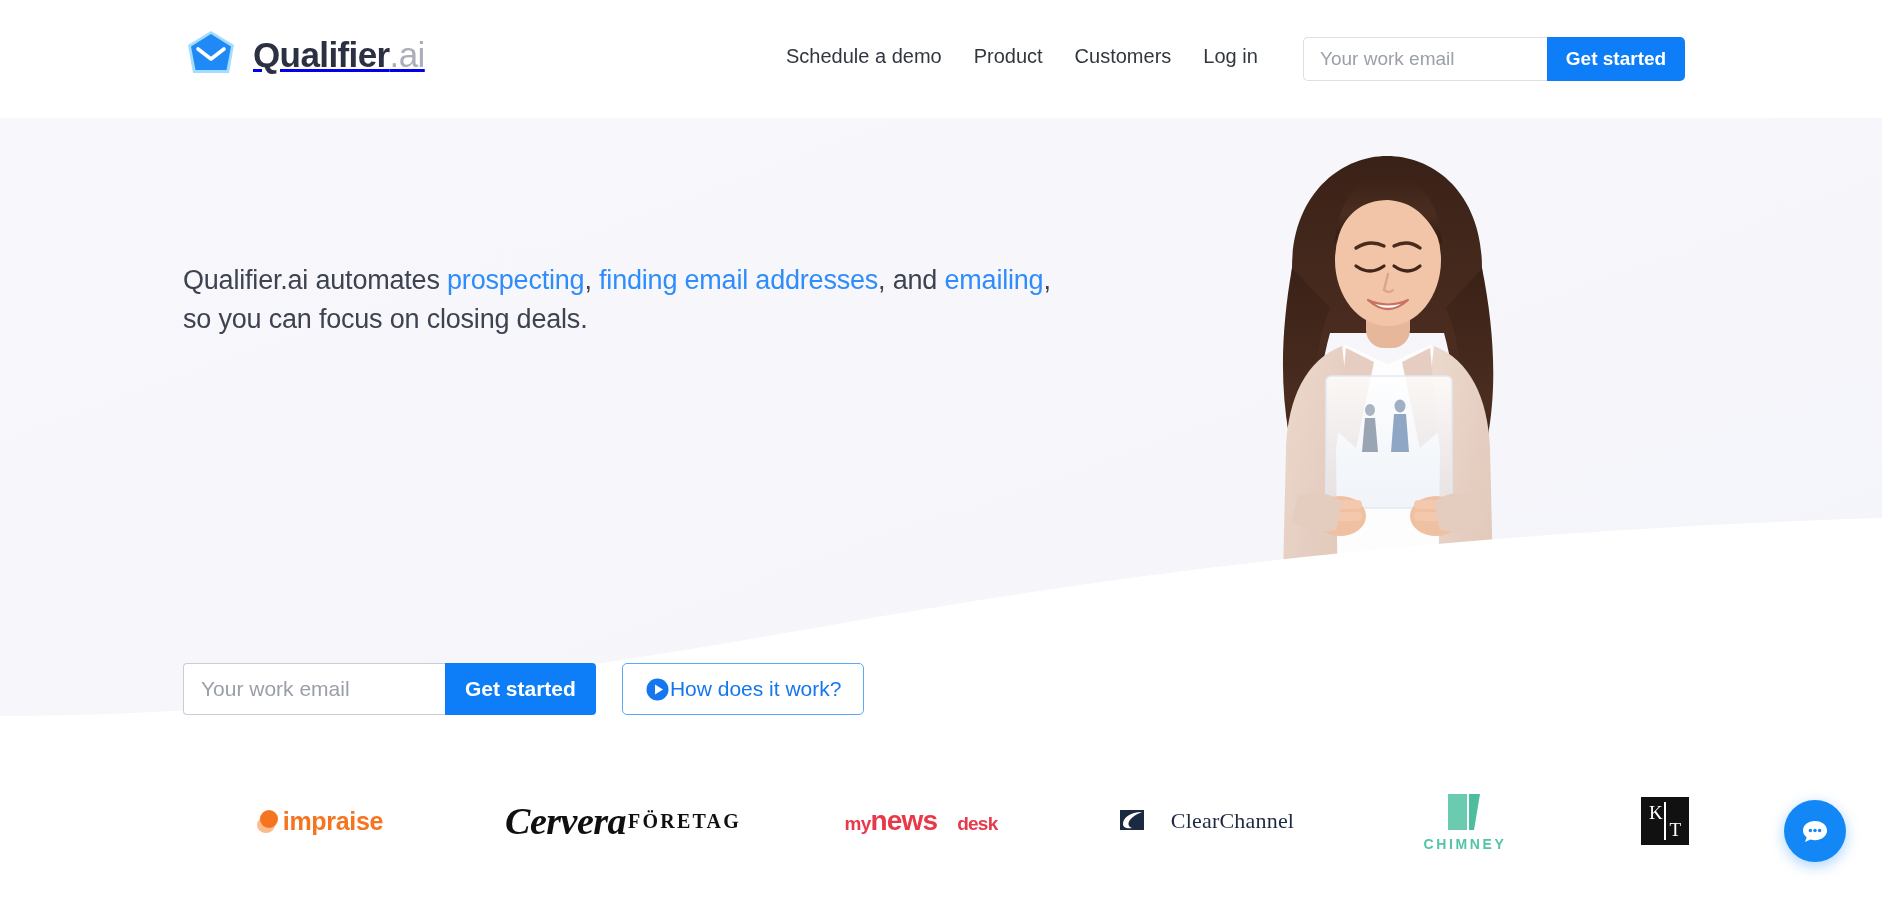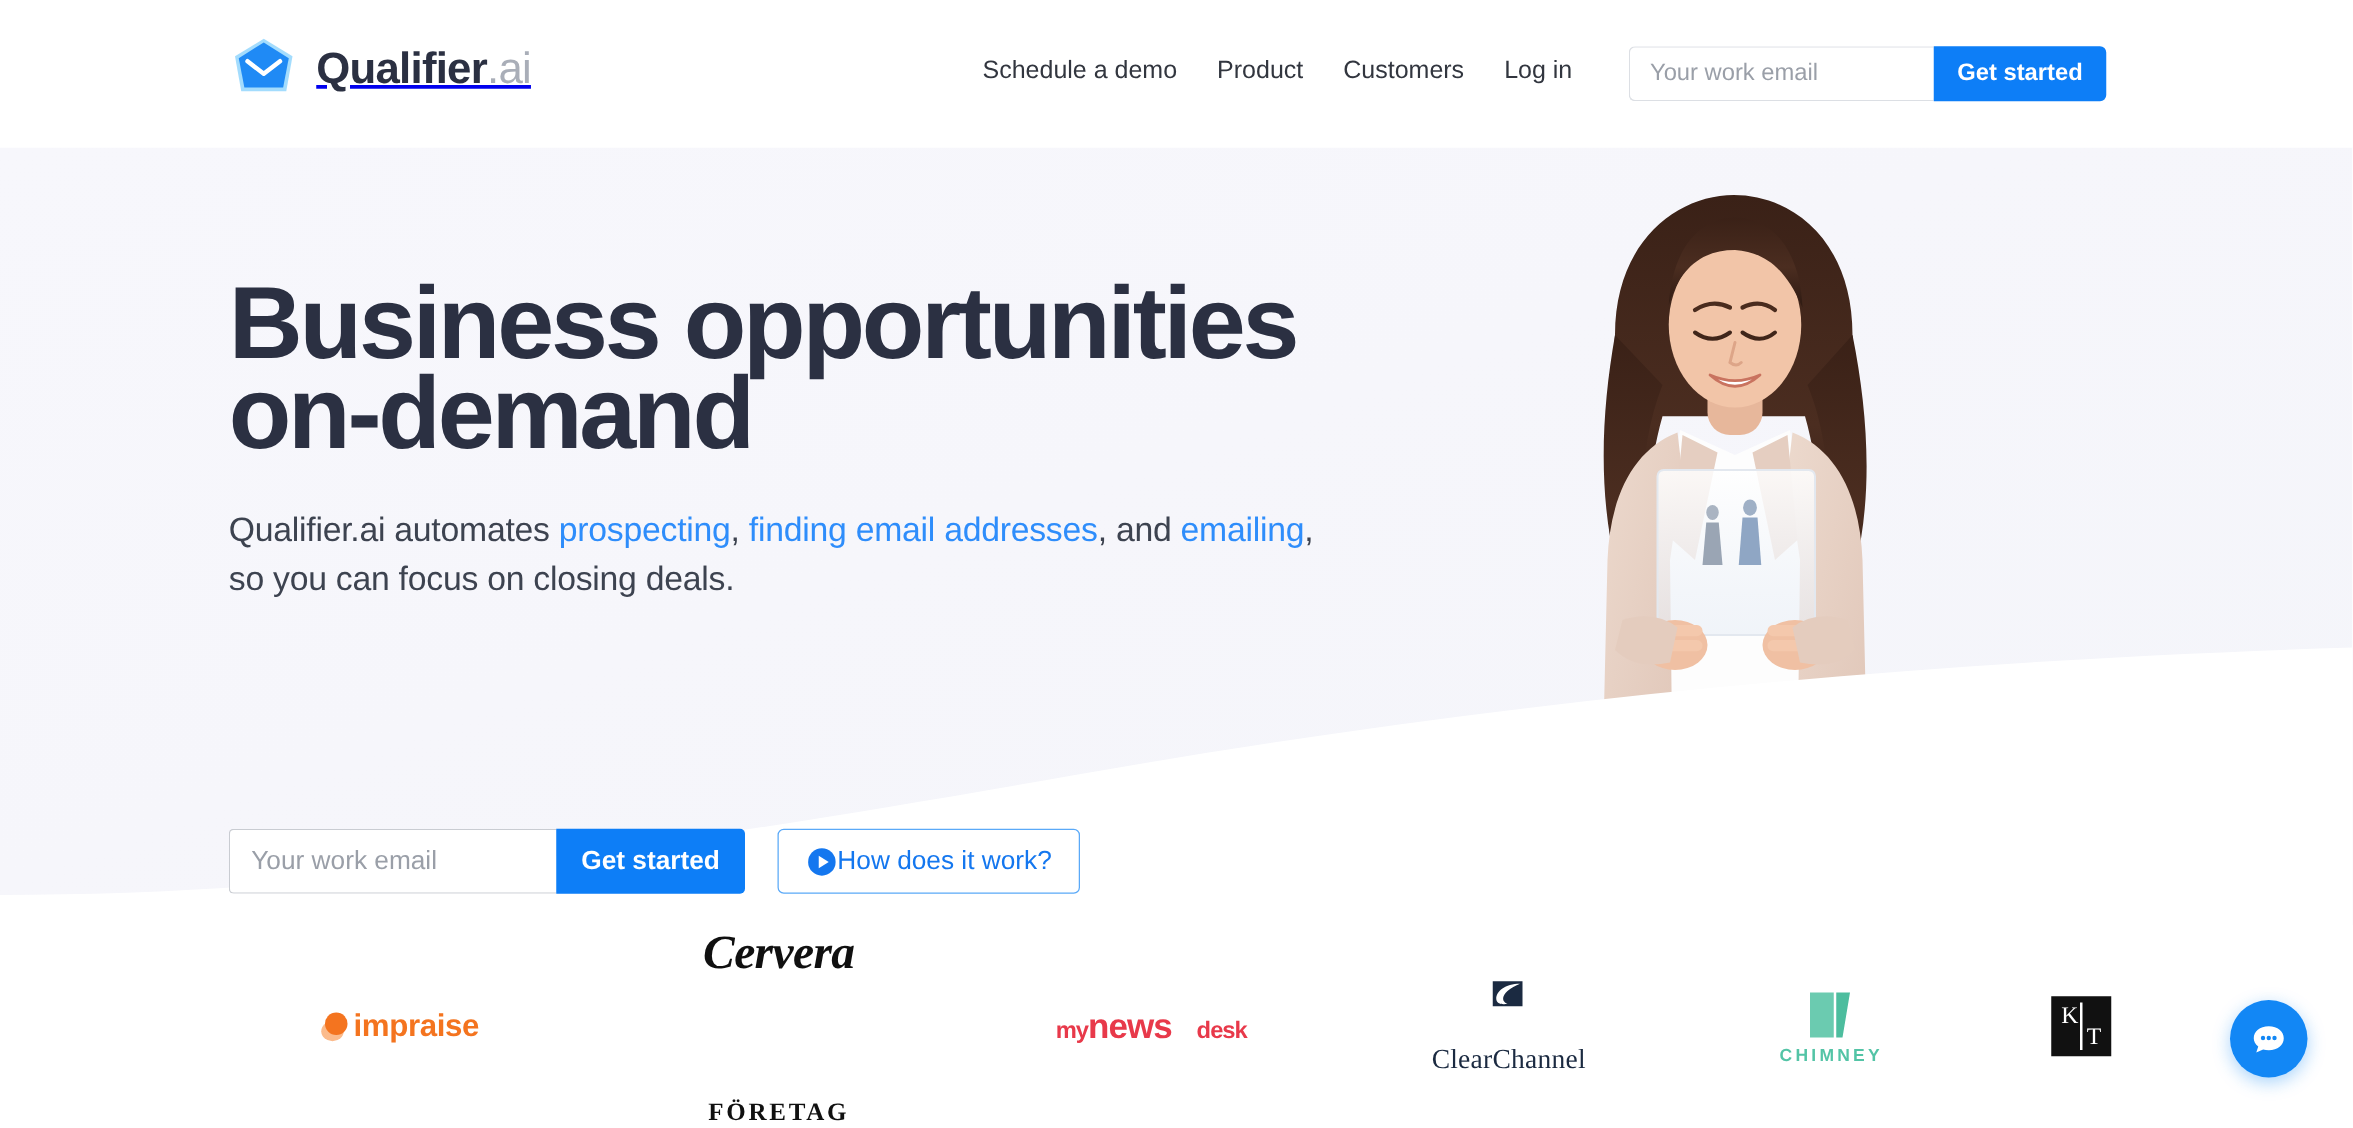--- a/index.html
+++ b/index.html
@@ -132,36 +132,36 @@
     background: #ffffff;
     display: flex; align-items: center;
   }
   .logo-cell {
     position: absolute; top: 0; height: 162px;
     display: flex; align-items: center; justify-content: center;
   }
   .logo-impraise { left: 238px; width: 160px; }
   .impraise-mark { width: 30px; height: 30px; position: relative; }
   .impraise-txt { font-size: 25px; font-weight: 700; color: #f4741f; letter-spacing: -0.3px; }
-  .logo-cervera { left: 528px; width: 190px; flex-direction: column; gap: 2px; justify-content: space-between; }
+  .logo-cervera { left: 528px; width: 190px; gap: 2px; }
   .cervera-main {
     font-family: "Liberation Serif", serif;
     font-style: italic; font-weight: 700;
     font-size: 38px; color: #101010; letter-spacing: -0.5px;
   }
   .cervera-sub {
     font-size: 20px; font-weight: 700; color: #101010;
     letter-spacing: 2.2px;
     font-family: Liberation Serif, serif;
   }
   .logo-mynewsdesk { left: 816px; width: 190px; }
   .mnd { font-size: 26px; color: #e8394a; letter-spacing: -0.8px; white-space: nowrap; }
   .mnd .small { font-size: 19px; font-weight: 600; padding-left: 20px; }
   .mnd .big { font-size: 28px; font-weight: 800; }
-  .logo-clearchannel { left: 1102px; width: 210px; gap: 25px; flex-direction: column; }
+  .logo-clearchannel { left: 1102px; width: 210px; gap: 25px; }
   .cc-mark { width: 26px; height: 26px; }
   .cc-txt {
     font-family: "Liberation Serif", serif;
     font-size: 22px; color: #1b2a41; letter-spacing: 0.2px; white-space: nowrap;
   }
   .logo-chimney { left: 1390px; width: 150px; flex-direction: column; gap: 0; }
   .chimney-mark { width: 42px; height: 46px; }
   .chimney-txt { font-size: 14px; font-weight: 700; color: #53c4a6; letter-spacing: 2.6px; }
   .logo-kit { left: 1590px; width: 150px; }
   .kit-box {
@@ -297,24 +297,20 @@
         <path d="M76 348 q26 -8 44 6 l-6 28 q-28 6 -44 -10 Z" fill="#e4ccbe"></path>
         <path d="M256 348 q-26 -8 -44 6 l6 28 q28 6 44 -10 Z" fill="#e4ccbe"></path>
       </svg>
     </div>
 
     <svg class="hero-wave" viewBox="0 0 1882 230" preserveAspectRatio="none">
       <path d="M0 230 L0 206 C260 206 520 170 860 110 C1180 54 1500 20 1882 8 L1882 230 Z" fill="#ffffff"></path>
     </svg>
 
     <div class="hero-copy">
-      <h1 class="headline">
-        <span>Business opportunities</span><br>
-        <span>on-demand</span>
-      </h1>
       <p class="subhead">
         <span>Qualifier.ai automates </span><a class="hl" href="#" style="text-decoration:none">prospecting</a><span>, </span><a class="hl" href="#" style="text-decoration:none">finding email addresses</a><span>, and </span><a class="hl" href="#" style="text-decoration:none">emailing</a><span>, so you can focus on closing deals.</span>
       </p>
     </div>
 
     <div class="hero-cta">
       <div class="cta-group">
         <input class="cta-email" type="text" placeholder="Your work email" style="">
         <button class="cta-getstarted">Get started</button>
       </div>

